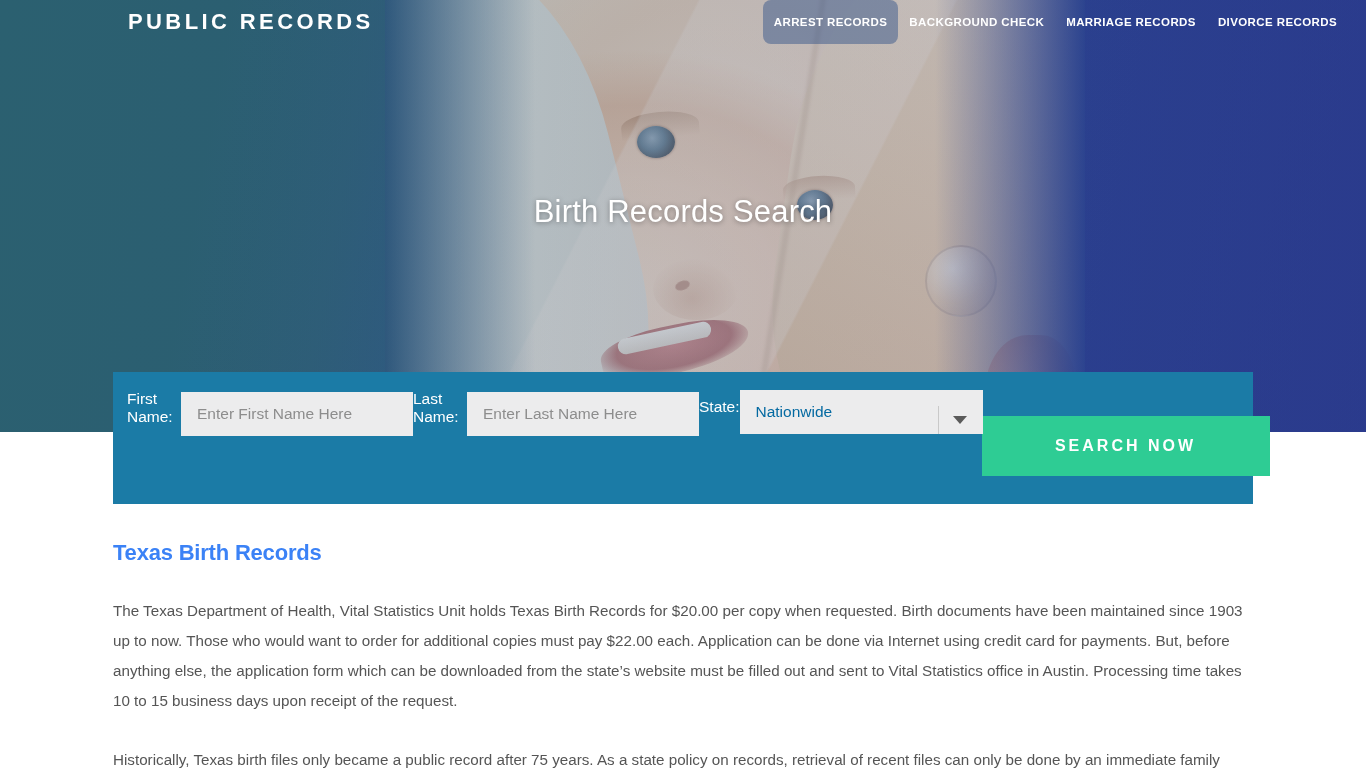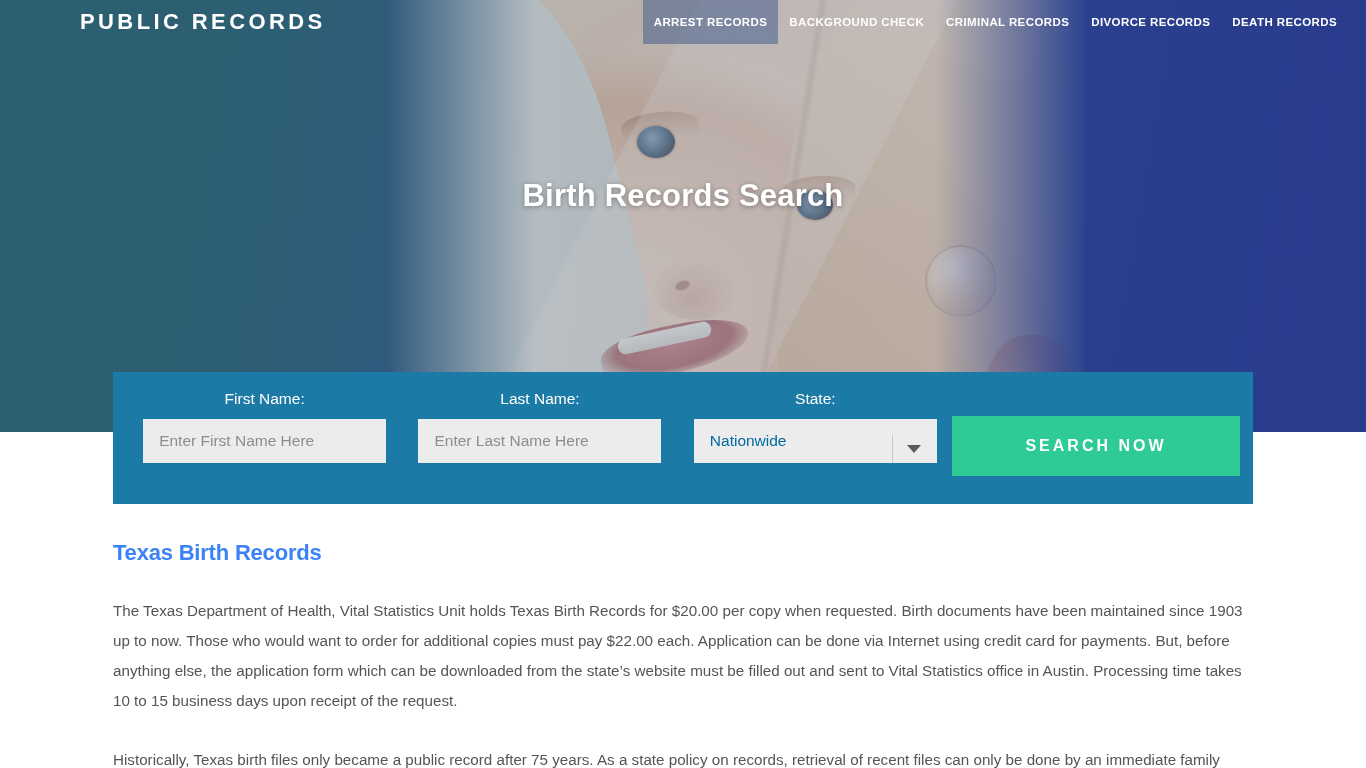--- a/index.html
+++ b/index.html
@@ -136,21 +136,21 @@
   }
   .hero-tint {
     position: absolute; inset: 0;
     background: linear-gradient(100deg, rgba(43,96,112,.30) 0%, rgba(44,61,142,.22) 100%);
     pointer-events: none;
   }
 
   
   .topbar {
     position: absolute; left: 0; top: 0; width: 1366px; height: 44px;
-    display: flex; align-items: center; z-index: 20;
+    display: flex; align-items: center; z-index: 20; padding-left: 48px;
   }
   .brand {
     margin-left: 80px;
     color: #ffffff;
     font-size: 22px;
     font-weight: 700;
     letter-spacing: 3.4px;
   }
   .nav {
     margin-left: auto; margin-right: 18px;
@@ -158,48 +158,49 @@
   }
   .nav a {
     color: #ffffff;
     font-size: 11.5px;
     font-weight: 700;
     letter-spacing: .4px;
     text-decoration: none;
     padding: 15px 11px;
     line-height: 14px;
     white-space: nowrap;
+    border-radius: 8px;
   }
   .nav a.active { background: rgba(30,70,130,.42); }
 
   
   .hero-title {
     position: absolute;
-    left: 0; right: 0; top: 178px;
+    left: 0; right: 0; top: 194px;
     text-align: center;
     color: #ffffff;
     font-size: 31px;
-    font-weight: 700;
+    font-weight: 400;
     letter-spacing: .2px;
     text-shadow: 0 1px 5px rgba(0,0,0,.35);
     z-index: 15;
   }
 
   
   .search-panel {
     position: absolute;
     left: 113px; top: 372px;
     width: 1140px; height: 132px;
     background: #1b7ba6;
     z-index: 30;
     padding: 18px 14px 0 14px;
     display: flex;
     align-items: flex-start;
   }
-  .field { width: 286px; display: flex; flex-direction: column; align-items: center; }
+  .field { width: 286px; display: flex; flex-direction: row; align-items: center; }
   .field.state { width: 286px; justify-content: center; }
   .field-label {
     color: #ffffff;
     font-size: 15.5px;
     font-weight: 400;
     margin-bottom: 11px;
   }
   .field input, .field .select-box {
     width: 243px; height: 44px;
     background: #ececed;
@@ -284,23 +285,22 @@
     <div class="fade-r"></div>
   </div>
 
   <div class="hero-tint"></div>
 
   <div class="topbar">
     <div class="brand">PUBLIC RECORDS</div>
     <nav class="nav">
       <a href="#" class="active">ARREST RECORDS</a>
       <a href="#">BACKGROUND CHECK</a>
-      <a href="#">CRIMINAL RECORDS</a>
+      <a href="#">MARRIAGE RECORDS</a>
       <a href="#">DIVORCE RECORDS</a>
-      <a href="#">DEATH RECORDS</a>
     </nav>
   </div>
 
   <div class="hero-title">Birth Records Search</div>
 </div>
 
 <form class="search-panel">
 
   <div class="field">
     <div class="field-label">First Name:</div>

